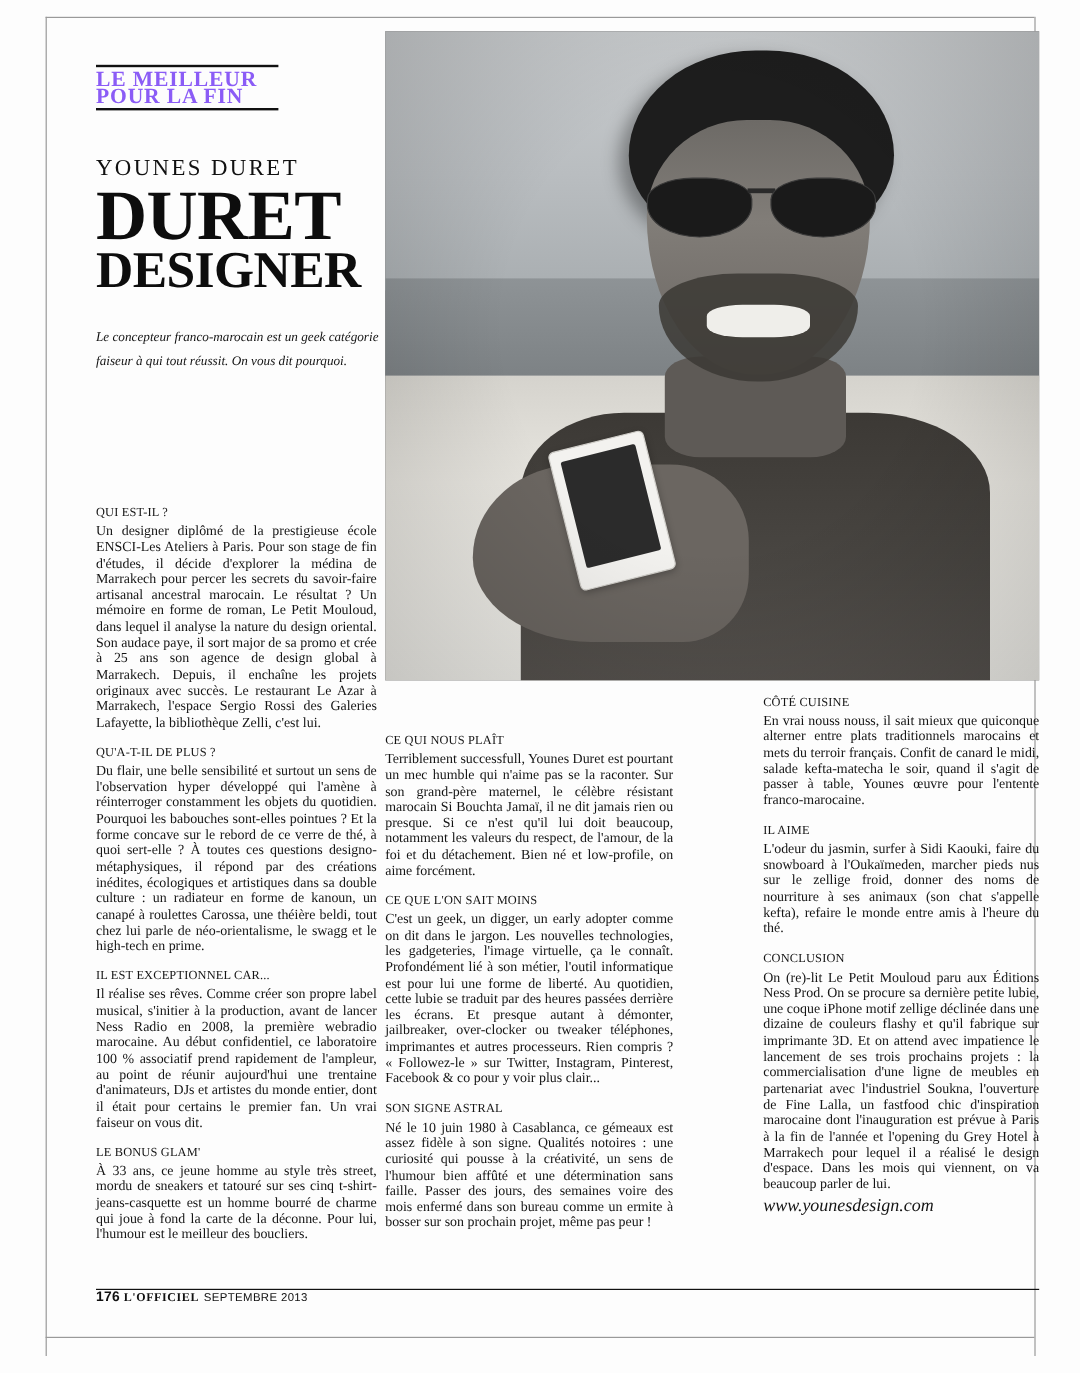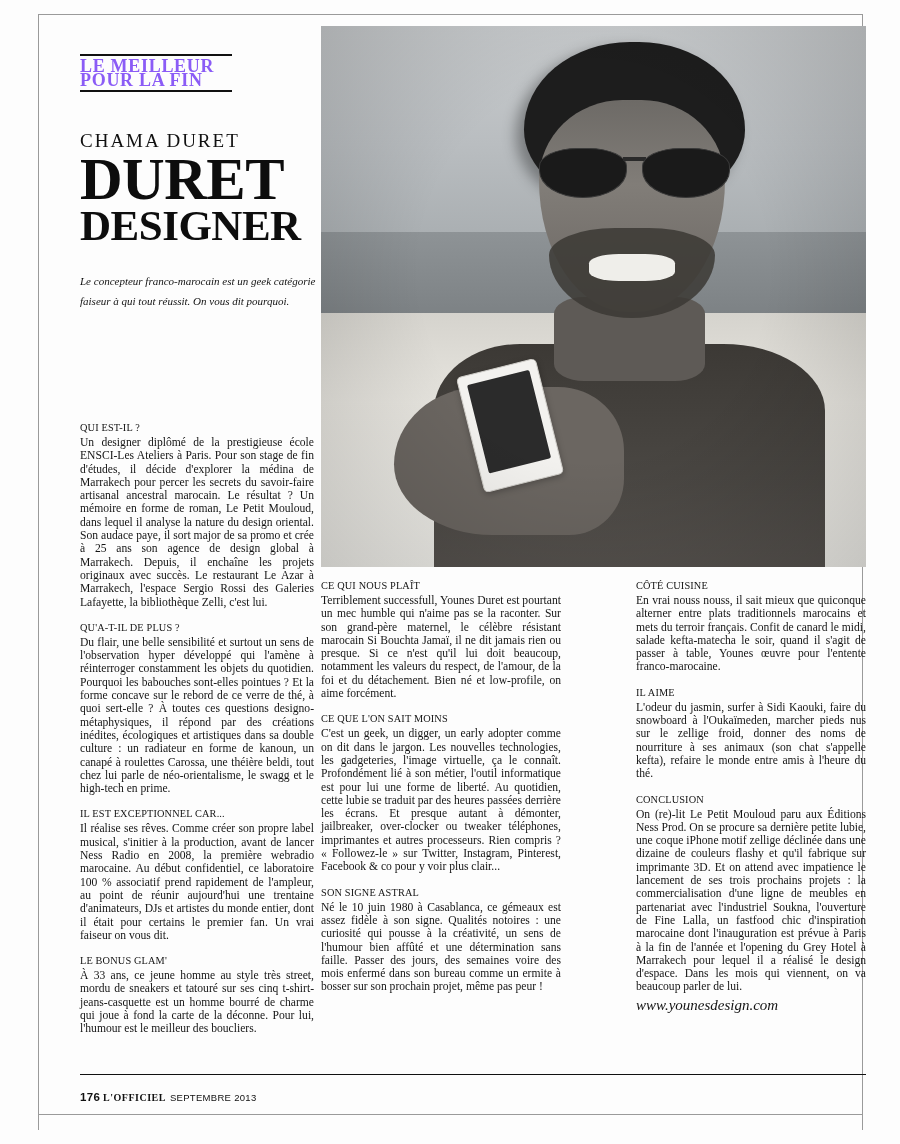--- a/index.html
+++ b/index.html
@@ -242,21 +242,21 @@
     font-family: "Liberation Serif", serif;
     font-size: 11.6px;
     line-height: 13.3px;
     color: #141414;
     text-align: justify;
   }
   .col-1 { left: 0;    top: 396px; }
   .col-2 { left: 241px; top: 554px; }
   .col-3 { left: 552px; top: 554px; width: 234px; }
 
-  .col-2 { width: 240px; }
+  .col-2 { width: 240px; margin-top: 32px; }
   .col-3 { left: 556px; width: 230px; }
 
   h3.sect {
     font-family: "Liberation Serif", serif;
     font-weight: normal;
     font-size: 10.3px;
     letter-spacing: 0.15px;
     margin: 0 0 2px 0;
     text-transform: uppercase;
     line-height: 12px;
@@ -272,21 +272,21 @@
     display: block;
   }
 
   
   .footer {
     position: absolute;
     left: 0;
     top: 1048px;
     width: 786px;
     border-top: 1.2px solid #111;
-    padding-top: 16px;
+    padding-top: 0;
     font-family: "Liberation Sans", sans-serif;
     font-size: 9.5px;
     letter-spacing: 0.3px;
     color: #111;
   }
   .footer .pageno {
     font-weight: bold;
     font-size: 11.5px;
     margin-right: 3px;
   }
@@ -311,21 +311,21 @@
   <div class="content">
 
     <div class="rubric">
       <div class="rubric-rule-top"></div>
       <div class="rubric-line">LE MEILLEUR</div>
       <div class="rubric-line">POUR LA FIN</div>
       <div class="rubric-rule-bot"></div>
     </div>
 
     <div class="headline-block">
-      <div class="kicker">CHAMA DURET</div>
+      <div class="kicker">YOUNES DURET</div>
       <div class="title-1">DURET</div>
       <div class="title-2">DESIGNER</div>
     </div>
 
     <div class="standfirst">Le concepteur franco-marocain est un geek catégorie faiseur à qui tout réussit. On vous dit pourquoi.</div>
 
 
     <div class="photo">
       <div class="ph-sky"></div>
       <div class="ph-sea"></div>

